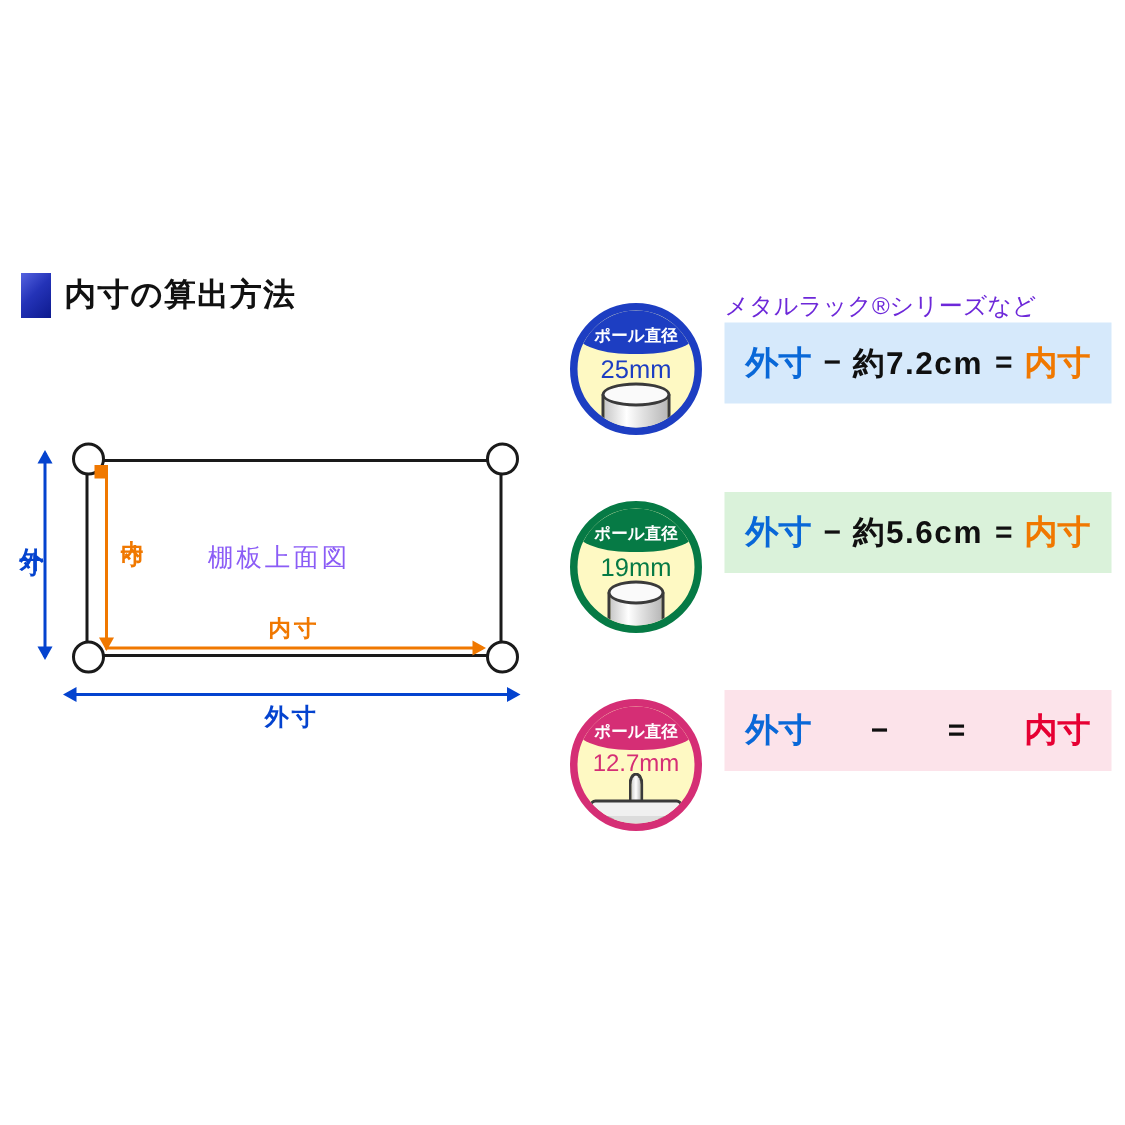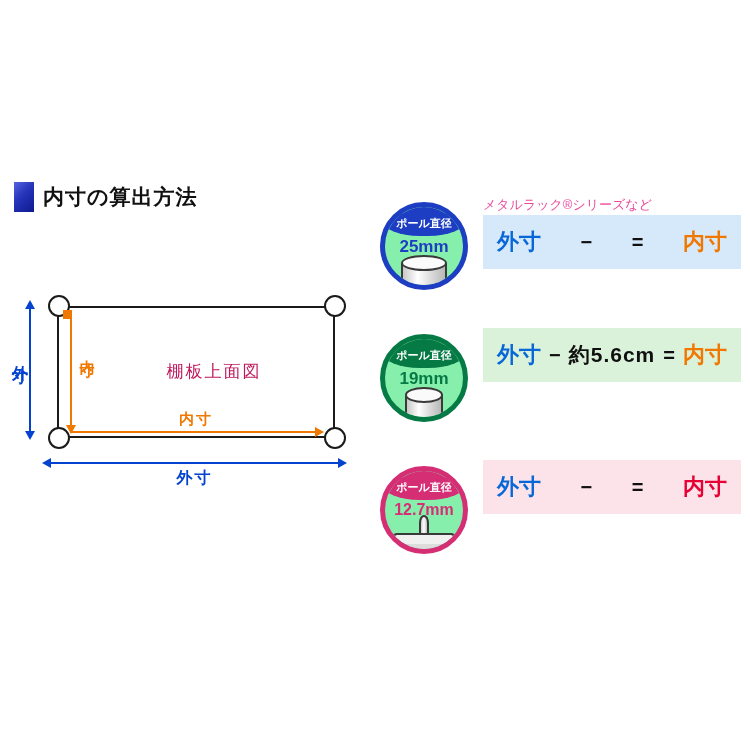--- a/index.html
+++ b/index.html
@@ -42,32 +42,32 @@
   .a-outer-h { left: 44px; top: 172px; width: 301px; }
 
   .origin-dot { position: absolute; left: 63px; top: 20px; width: 9px; height: 9px; background: #f07800; z-index: 4; }
 
   .vlabel { position: absolute; writing-mode: vertical-rl; font-weight: bold; font-size: 16px; letter-spacing: 3px; z-index: 4; }
   .l-outer-v { left: 9px; top: 62px; }
   .l-inner-v { left: 77px; top: 58px; font-size: 15px; }
   .hlabel { position: absolute; text-align: center; font-weight: bold; font-size: 16px; letter-spacing: 2px; z-index: 4; }
   .l-inner-h { left: 57px; top: 120px; width: 278px; font-size: 15px; }
   .l-outer-h { left: 44px; top: 178px; width: 301px; }
-  .center-label { position: absolute; left: 57px; top: 70px; width: 258px; text-align: center; font-size: 17px; color: #be185d; letter-spacing: 2px; z-index: 2; margin-left: 28px; }
+  .center-label { position: absolute; left: 57px; top: 70px; width: 258px; text-align: center; font-size: 17px; color: #8b5cf6; letter-spacing: 2px; z-index: 2; }
 
   
   .rows { position: absolute; left: 378px; top: 196px; width: 372px; }
   .row { position: relative; height: 92px; margin-bottom: 40px; }
 
   .badge { position: absolute; left: 2px; top: 6px; width: 88px; height: 88px; border-radius: 50%;
-      border: 5px solid; background: #86efac; overflow: hidden; z-index: 2; }
+      border: 5px solid; background: #fef9c3; overflow: hidden; z-index: 2; }
   .badge-cap { position: absolute; top: 0; left: -3px; right: -3px; height: 29px; color: #fff;
       font-size: 11px; font-weight: bold; text-align: center; padding-top: 9px;
       border-radius: 0 0 45% 45% / 0 0 55% 55%; }
-  .badge-value { position: absolute; top: 30px; left: 0; width: 100%; text-align: center; font-weight: bold; font-size: 17px; }
+  .badge-value { position: absolute; top: 30px; left: 0; width: 100%; text-align: center; font-weight: normal; font-size: 17px; }
 
   .b0 { border-color: #1d3ec2; } .b0 .badge-cap { background: #1d3ec2; } .b0 .badge-value { color: #1d3ec2; }
   .b1 { border-color: #067a45; } .b1 .badge-cap { background: #067a45; } .b1 .badge-value { color: #067a45; }
   .b2 { border-color: #d52e75; } .b2 .badge-cap { background: #d52e75; } .b2 .badge-value { color: #d52e75; font-size: 16px; }
 
   .pole { position: absolute; top: 48px; left: 50%; transform: translateX(-50%); width: 46px; height: 42px; }
   .b1 .pole { width: 38px; }
   .pole-top { position: absolute; top: 0; left: 0; width: 100%; height: 16px; border: 2px solid #3a3a3a;
       border-radius: 50%; background: #fafafa; z-index: 1; }
   .pole-body { position: absolute; top: 8px; left: 0; width: 100%; height: 36px;
@@ -75,21 +75,21 @@
       background: linear-gradient(90deg, #c8c8c8, #ffffff 35%, #e2e2e2 60%, #b8b8b8); }
 
   .slim-illus { position: absolute; top: 44px; left: 50%; transform: translateX(-50%); width: 62px; height: 44px; }
   .slim-pole { position: absolute; top: 0; left: 26px; width: 10px; height: 20px; border: 2px solid #3a3a3a; border-bottom: none;
       border-radius: 50% 50% 0 0 / 40% 40% 0 0; background: linear-gradient(90deg, #cfcfcf, #fff, #bdbdbd); }
   .slim-shelf { position: absolute; top: 18px; left: 0; width: 62px; height: 13px; border: 2px solid #3a3a3a;
       border-radius: 4px; background: #f0f0f0; }
   .slim-shelf-front { position: absolute; top: 29px; left: 5px; width: 52px; height: 12px; border: 2px solid #3a3a3a;
       border-top: none; background: #dcdcdc; }
 
-  .series-label { margin-left: 105px; font-size: 13px; color: #ec4899; height: 17px; line-height: 17px; }
+  .series-label { margin-left: 105px; font-size: 16px; color: #6d28d9; height: 17px; line-height: 17px; }
   .formula-box { margin-left: 105px; margin-top: 2px; height: 54px; width: 258px; display: flex;
       align-items: center; justify-content: space-between; padding: 0 14px; }
   .fb0 { background: #d6e9fb; } .fb1 { background: #daf2da; } .fb2 { background: #fce3ea; }
   .f { font-weight: bold; }
   .f-outer { font-size: 22px; color: #0968d8; }
   .f-op, .f-eq { font-size: 20px; color: #101010; }
   .f-amt { font-size: 21px; color: #101010; letter-spacing: 1px; }
   .f-inner { font-size: 22px; }
   .i0 .f-inner, .i1 .f-inner { color: #f07800; }
   .i2 .f-inner { color: #e60033; }
@@ -135,20 +135,21 @@
         <div class="badge-value">25mm</div>
         <div class="pole">
           <div class="pole-body"></div>
           <div class="pole-top"></div>
         </div>
       </div>
       <div class="series-label">メタルラック®シリーズなど</div>
       <div class="formula-box fb0">
         <span class="f f-outer">外寸</span>
         <span class="f f-op">−</span>
+        <span class="f f-amt">約7.2cm</span>
         <span class="f f-eq">=</span>
         <span class="f f-inner">内寸</span>
       </div>
     </div>
 
     <div class="row i1">
       <div class="badge b1">
         <div class="badge-cap">ポール直径</div>
         <div class="badge-value">19mm</div>
         <div class="pole">

